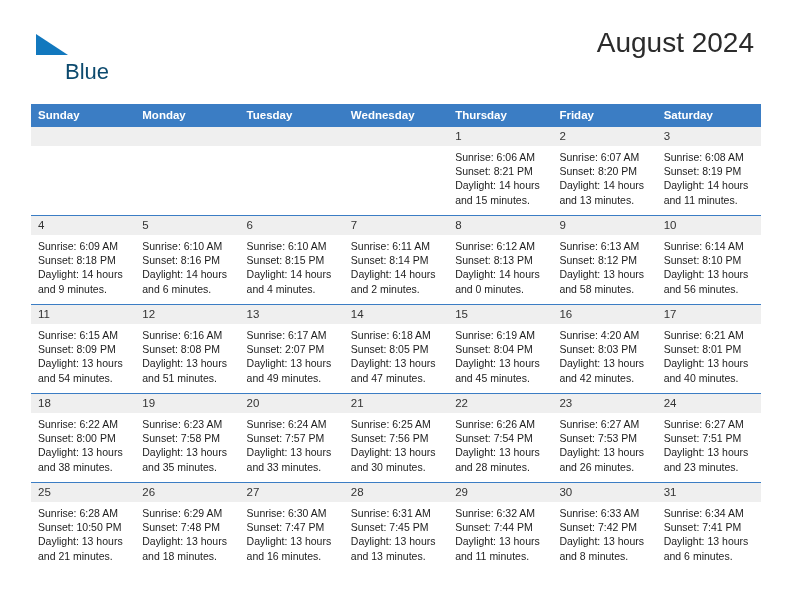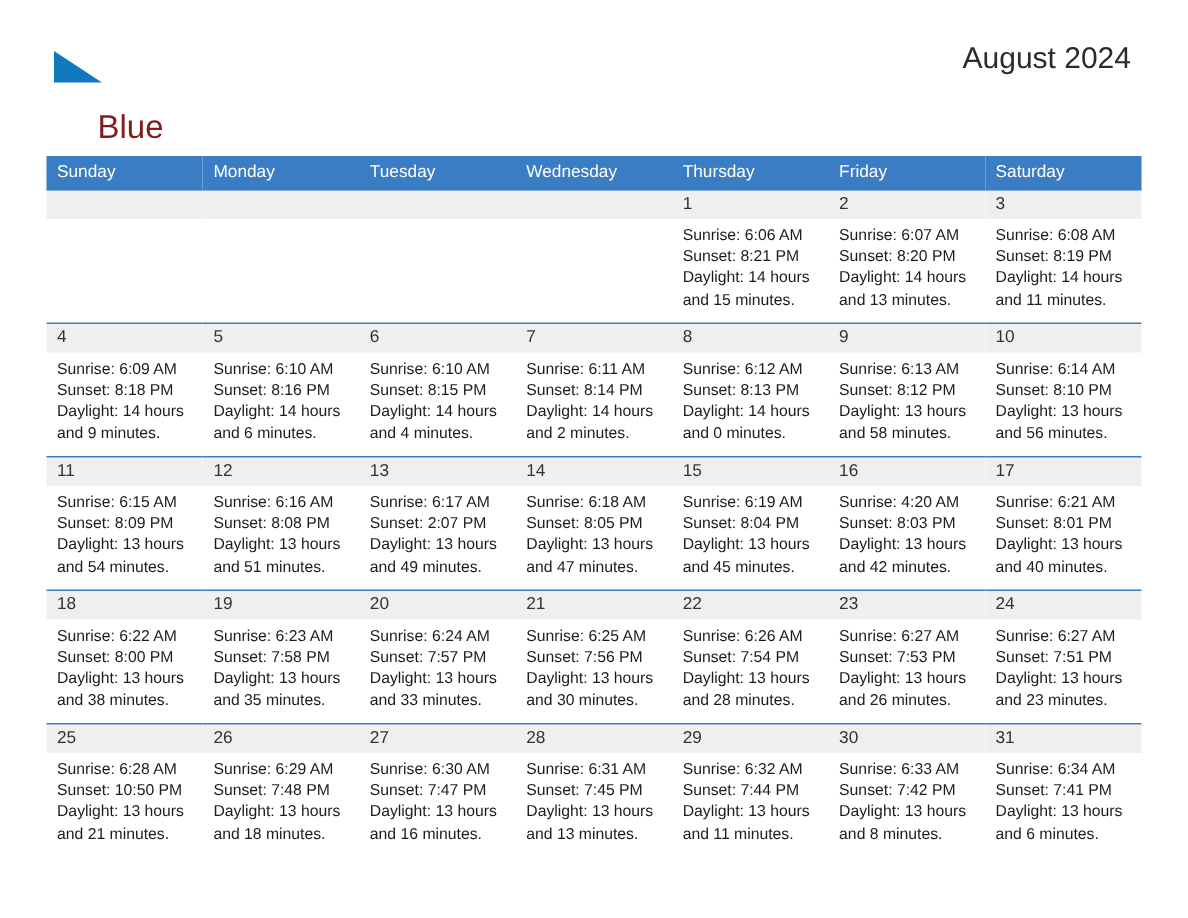--- a/index.html
+++ b/index.html
@@ -41,33 +41,33 @@
     letter-spacing: 0px;
     white-space: nowrap;
   }
   .logo-tri {
     display: inline-block;
     vertical-align: -3px;
     margin-left: 0px;
   }
   .logo-row2 {
     font-size: 22px;
-    color: #7f1d1d;
-    margin-top: 14px;
+    color: #0c4a6e;
+    margin-top: 1px;
     margin-left: 29px;
     letter-spacing: 0px;
   }
   .title-block {
     position: absolute;
     right: 38px;
     top: 28px;
     text-align: right;
   }
   .cal-title {
-    font-size: 20px;
+    font-size: 28px;
     color: #2b2b2b;
     font-weight: normal;
     line-height: 1.1;
     white-space: nowrap;
   }
   .cal-sub {
     font-size: 14.5px;
     color: #2b2b2b;
     margin-top: 10px;
     white-space: nowrap;
@@ -81,21 +81,21 @@
     width: 730px;
   }
   table.cal {
     border-collapse: collapse;
     table-layout: fixed;
     width: 730px;
   }
   table.cal th {
     background: #3b7dc4;
     color: #ffffff;
-    font-weight: normal;
+    font-weight: bold;
     font-size: 11.5px;
     text-align: left;
     padding: 5px 0 5px 7px;
     height: 11px;
     border: none;
   }
   table.cal td {
     width: 104.28px;
     vertical-align: top;
     padding: 0;

